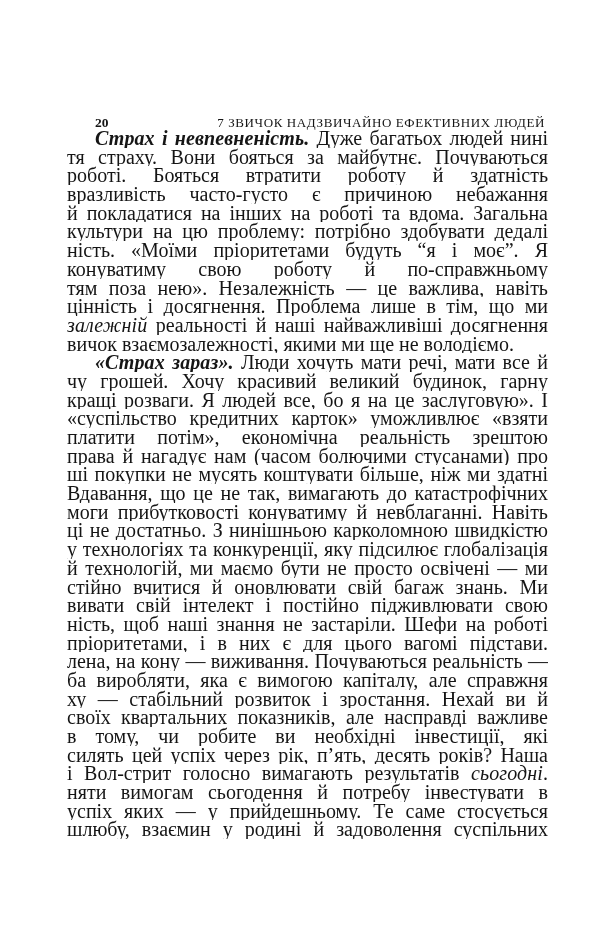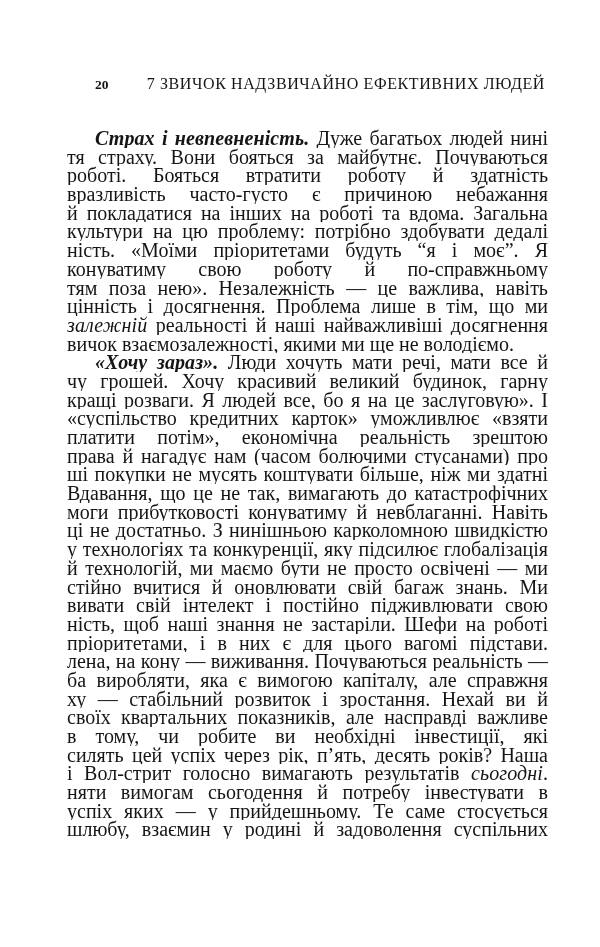--- a/index.html
+++ b/index.html
@@ -25,23 +25,24 @@
     justify-content: space-between;
     align-items: baseline;
     text-align: right;
   }
   .page-number {
     font-weight: bold;
     font-size: 13.5px;
     padding-left: 31px;
   }
   .running-title {
-    font-size: 16px;
+    font-size: 13px;
     letter-spacing: 0.6px;
     white-space: nowrap;
+    margin-top: 40px;
   }
   .body-text {
     position: absolute;
     top: 129px;
     left: 67px;
     width: 481px;
     font-size: 20px;
     line-height: 18.7px;
   }
   .para { margin: 0; }
@@ -72,21 +73,21 @@
         <div class="line">й покладатися на інших на роботі та вдома. Загальна відповідь нашої</div>
         <div class="line">культури на цю проблему: потрібно здобувати дедалі більшу незалеж-</div>
         <div class="line">ність. «Моїми пріоритетами будуть “я і моє”. Я працюватиму, добре ви-</div>
         <div class="line">конуватиму свою роботу й по-справжньому насолоджуватимуся жит-</div>
         <div class="line">тям поза нею». Незалежність — це важлива, навіть життєво необхідна</div>
         <div class="line">цінність і досягнення. Проблема лише в тім, що ми живемо у <i>взаємо-</i></div>
         <div class="line"><i>залежній</i> реальності й наші найважливіші досягнення вимагають на-</div>
         <div class="line last">вичок взаємозалежності, якими ми ще не володіємо.</div>
       </div>
       <div class="para">
-        <div class="line first"><b><i>«Хочу зараз».</i></b> Люди хочуть мати речі, мати все й одразу. «Я хо-</div>
+        <div class="line first"><b><i>«Страх зараз».</i></b> Люди хочуть мати речі, мати все й одразу. «Я хо-</div>
         <div class="line">чу грошей. Хочу красивий великий будинок, гарну машину, най-</div>
         <div class="line">кращі розваги. Я людей все, бо я на це заслуговую». І хоча нинішнє</div>
         <div class="line">«суспільство кредитних карток» уможливлює «взяти зараз і за-</div>
         <div class="line">платити потім», економічна реальність зрештою вступає у свої</div>
         <div class="line">права й нагадує нам (часом болючими стусанами) про те, що на-</div>
         <div class="line">ші покупки не мусять коштувати більше, ніж ми здатні заробити.</div>
         <div class="line">Вдавання, що це не так, вимагають до катастрофічних наслідків. Ви-</div>
         <div class="line">моги прибутковості конуватиму й невблаганні. Навіть важкої пра-</div>
         <div class="line">ці не достатньо. З нинішньою карколомною швидкістю змін</div>
         <div class="line">у технологіях та конкуренції, яку підсилює глобалізація ринку</div>

